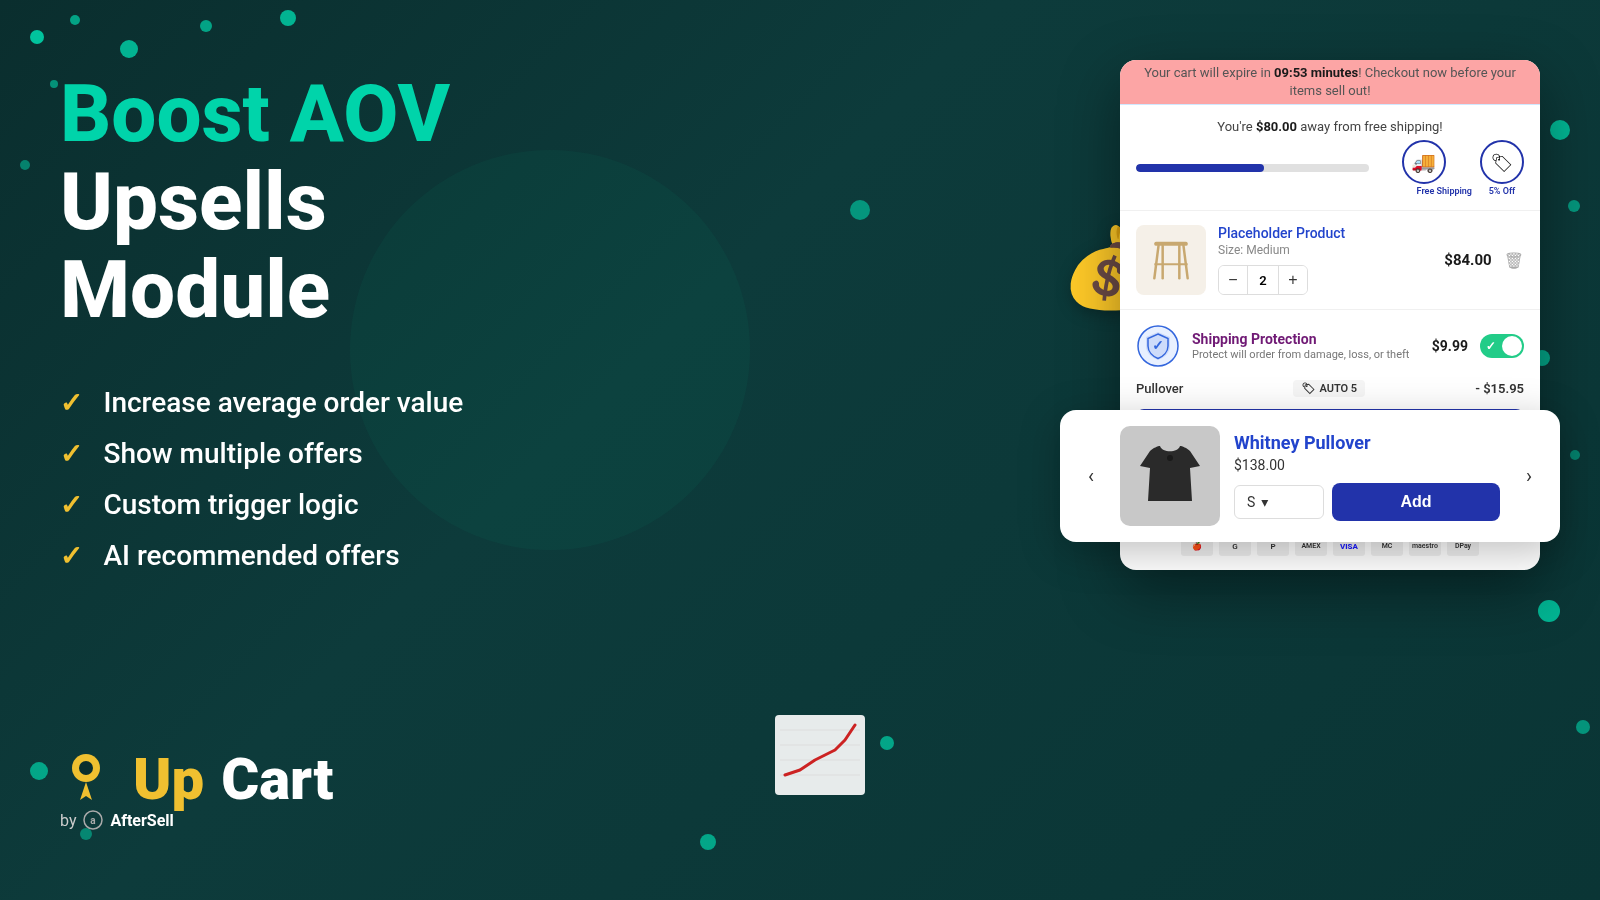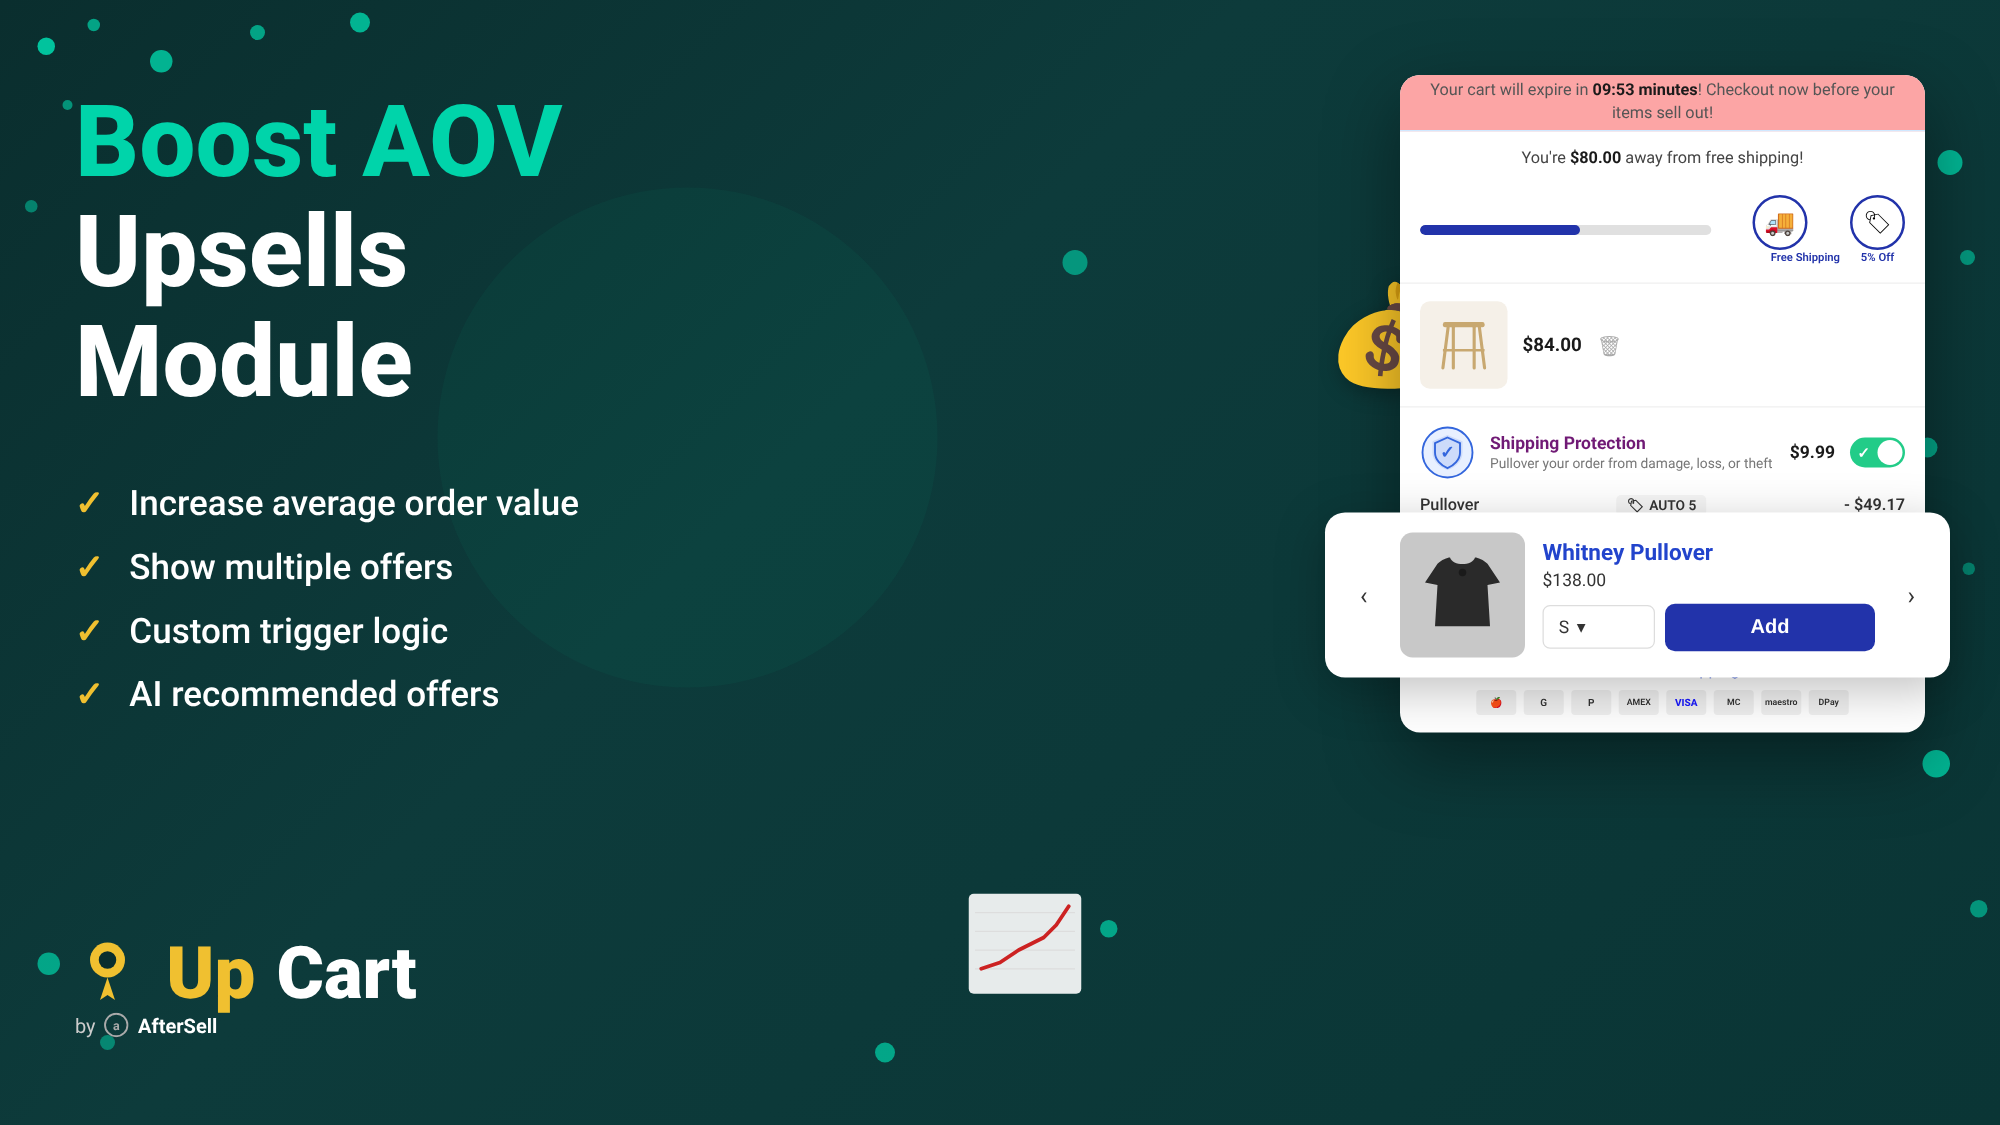--- a/index.html
+++ b/index.html
@@ -125,21 +125,21 @@
     
     .shipping-section {
       padding: 14px 16px;
       border-bottom: 1px solid #f0f0f0;
     }
 
     .shipping-text {
       text-align: center;
       font-size: 13px;
       color: #444;
-      margin-bottom: 22px;
+      margin-bottom: 6px;
     }
 
     .shipping-text strong {
       color: #1a1a1a;
       font-weight: 700;
     }
 
     .progress-container {
       display: flex;
       align-items: center;
@@ -758,53 +758,62 @@
 
         <svg class="stool-svg" viewBox="0 0 60 60">
           <rect x="10" y="8" width="40" height="5" fill="#c8a870" rx="2"></rect>
           <line x1="15" y1="13" x2="10" y2="52" stroke="#c8a870" stroke-width="3" stroke-linecap="round"></line>
           <line x1="45" y1="13" x2="50" y2="52" stroke="#c8a870" stroke-width="3" stroke-linecap="round"></line>
           <line x1="20" y1="13" x2="20" y2="52" stroke="#c8a870" stroke-width="3" stroke-linecap="round"></line>
           <line x1="40" y1="13" x2="40" y2="52" stroke="#c8a870" stroke-width="3" stroke-linecap="round"></line>
           <line x1="10" y1="35" x2="50" y2="35" stroke="#c8a870" stroke-width="2.5"></line>
         </svg>
       </div>
+      <div class="product-info">
+        <div class="product-name">Placeholder Product</div>
+        <div class="product-size">Size: Medium</div>
+        <div class="qty-control">
+          <button class="qty-btn">−</button>
+          <span class="qty-val">2</span>
+          <button class="qty-btn">+</button>
+        </div>
+      </div>
       <div class="product-price">$84.00</div>
       <span class="delete-icon">🗑</span>
     </div>
 
     <div class="cart-bottom">
       
       <div class="shipping-protection-row">
 
         <svg class="shield-icon" viewBox="0 0 44 44">
           <circle cx="22" cy="22" r="20" fill="#e8f0ff" stroke="#3366dd" stroke-width="1.5"></circle>
           <path d="M22 8 L34 13 L34 22 C34 29 28 34 22 36 C16 34 10 29 10 22 L10 13 Z" fill="#3366dd" opacity="0.15"></path>
           <path d="M22 10 L32 14.5 L32 22 C32 28 27 32.5 22 34.5 C17 32.5 12 28 12 22 L12 14.5 Z" fill="none" stroke="#3366dd" stroke-width="1.5"></path>
           <text x="22" y="26" text-anchor="middle" fill="#3366dd" font-size="14" font-weight="bold">✓</text>
         </svg>
         <div class="sp-info">
           <div class="sp-title">Shipping Protection</div>
-          <div class="sp-desc">Pullover your order from damage, loss, or theft</div>
+          <div class="sp-desc">Protect will order from damage, loss, or theft</div>
         </div>
         <div class="sp-price">$9.99</div>
         <div class="toggle-on">
           <span style="position:absolute;left:6px;color:white;font-size:12px;font-weight:bold;">✓</span>
           <div class="toggle-knob"></div>
         </div>
       </div>
 
       
       <div class="discounts-row">
         <span class="discounts-label">Pullover</span>
         <div class="discount-tag">
           <span>🏷</span>
           <span>AUTO 5</span>
         </div>
-        <span class="discount-amount">- $49.17</span>
+        <span class="discount-amount">- $15.95</span>
       </div>
 
       
       <button class="checkout-btn">Checkout</button>
 
       
       <div class="payment-methods">
         <button class="pay-apple">
           <span style="font-size:16px;"></span>
           <span>Apple Pay</span>

